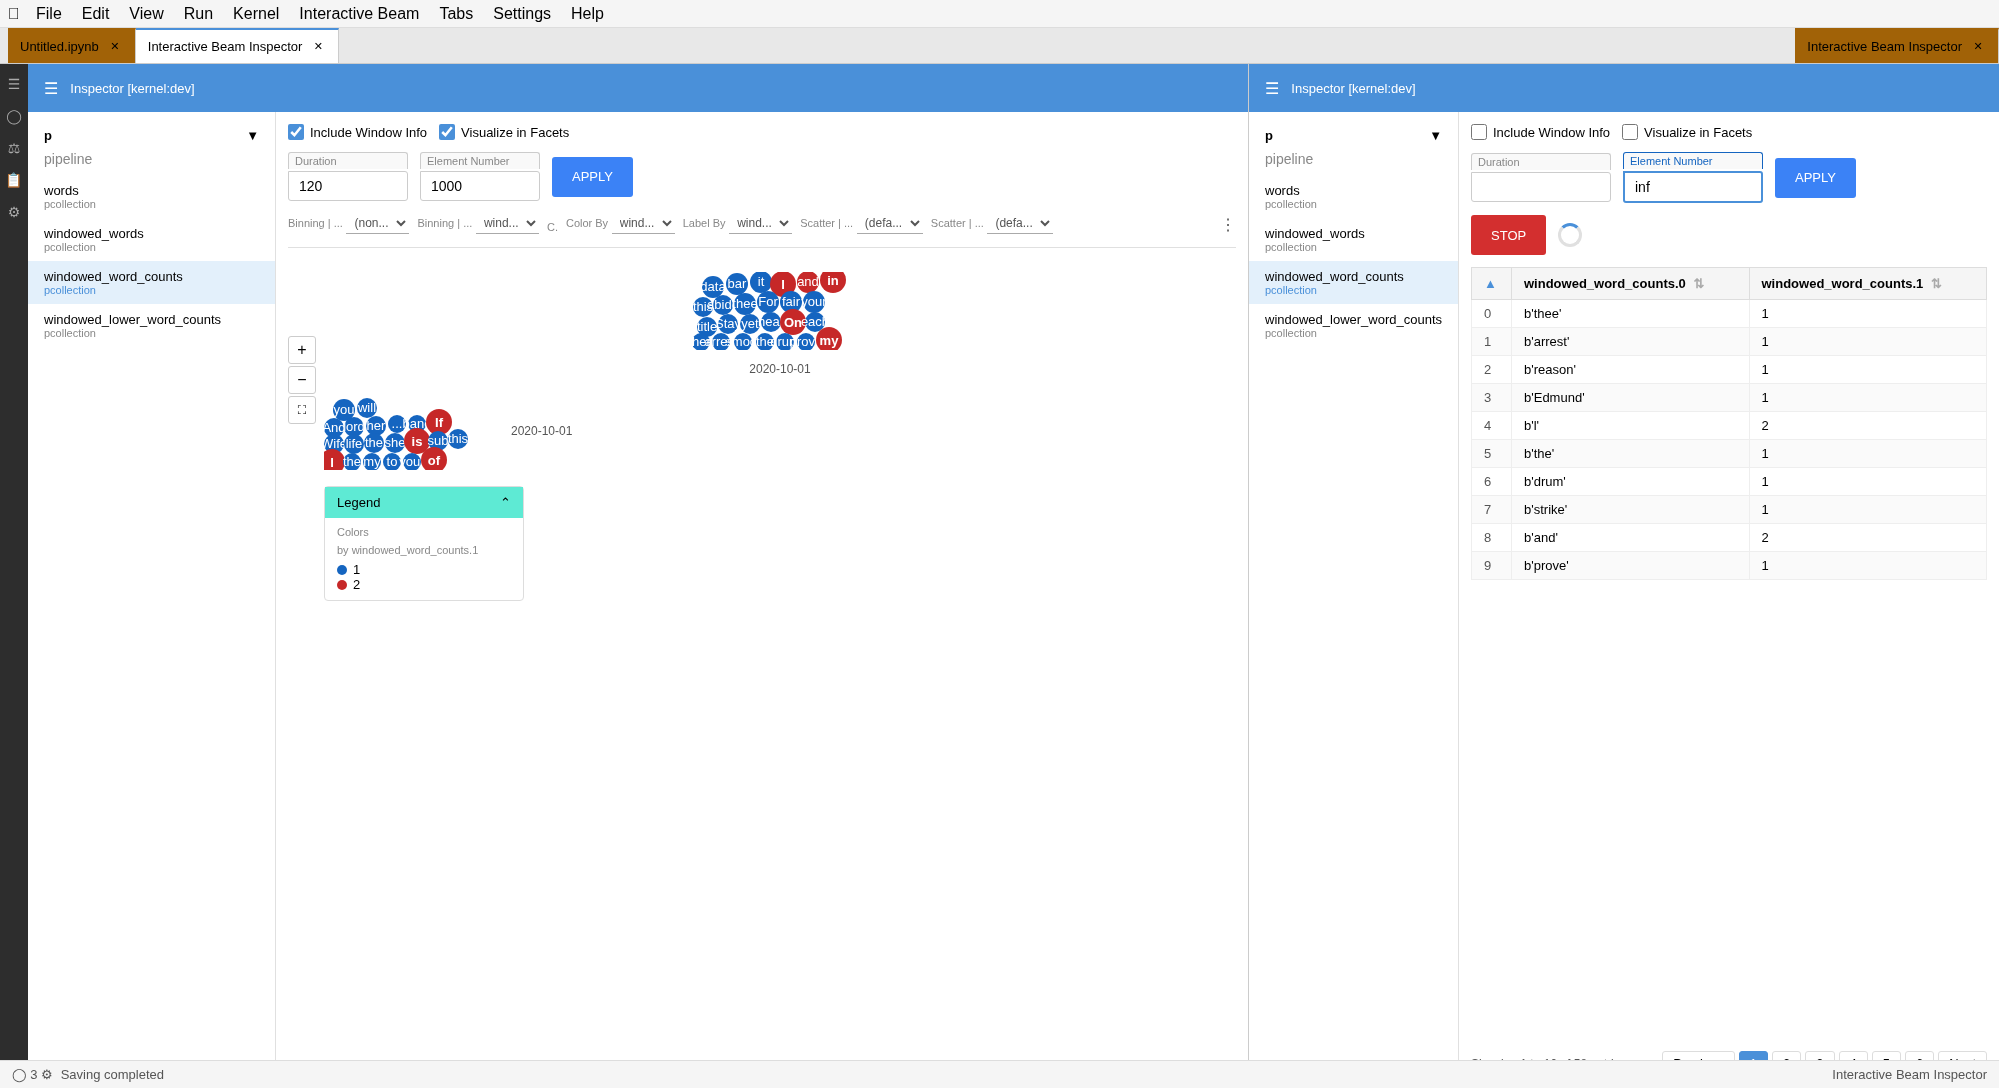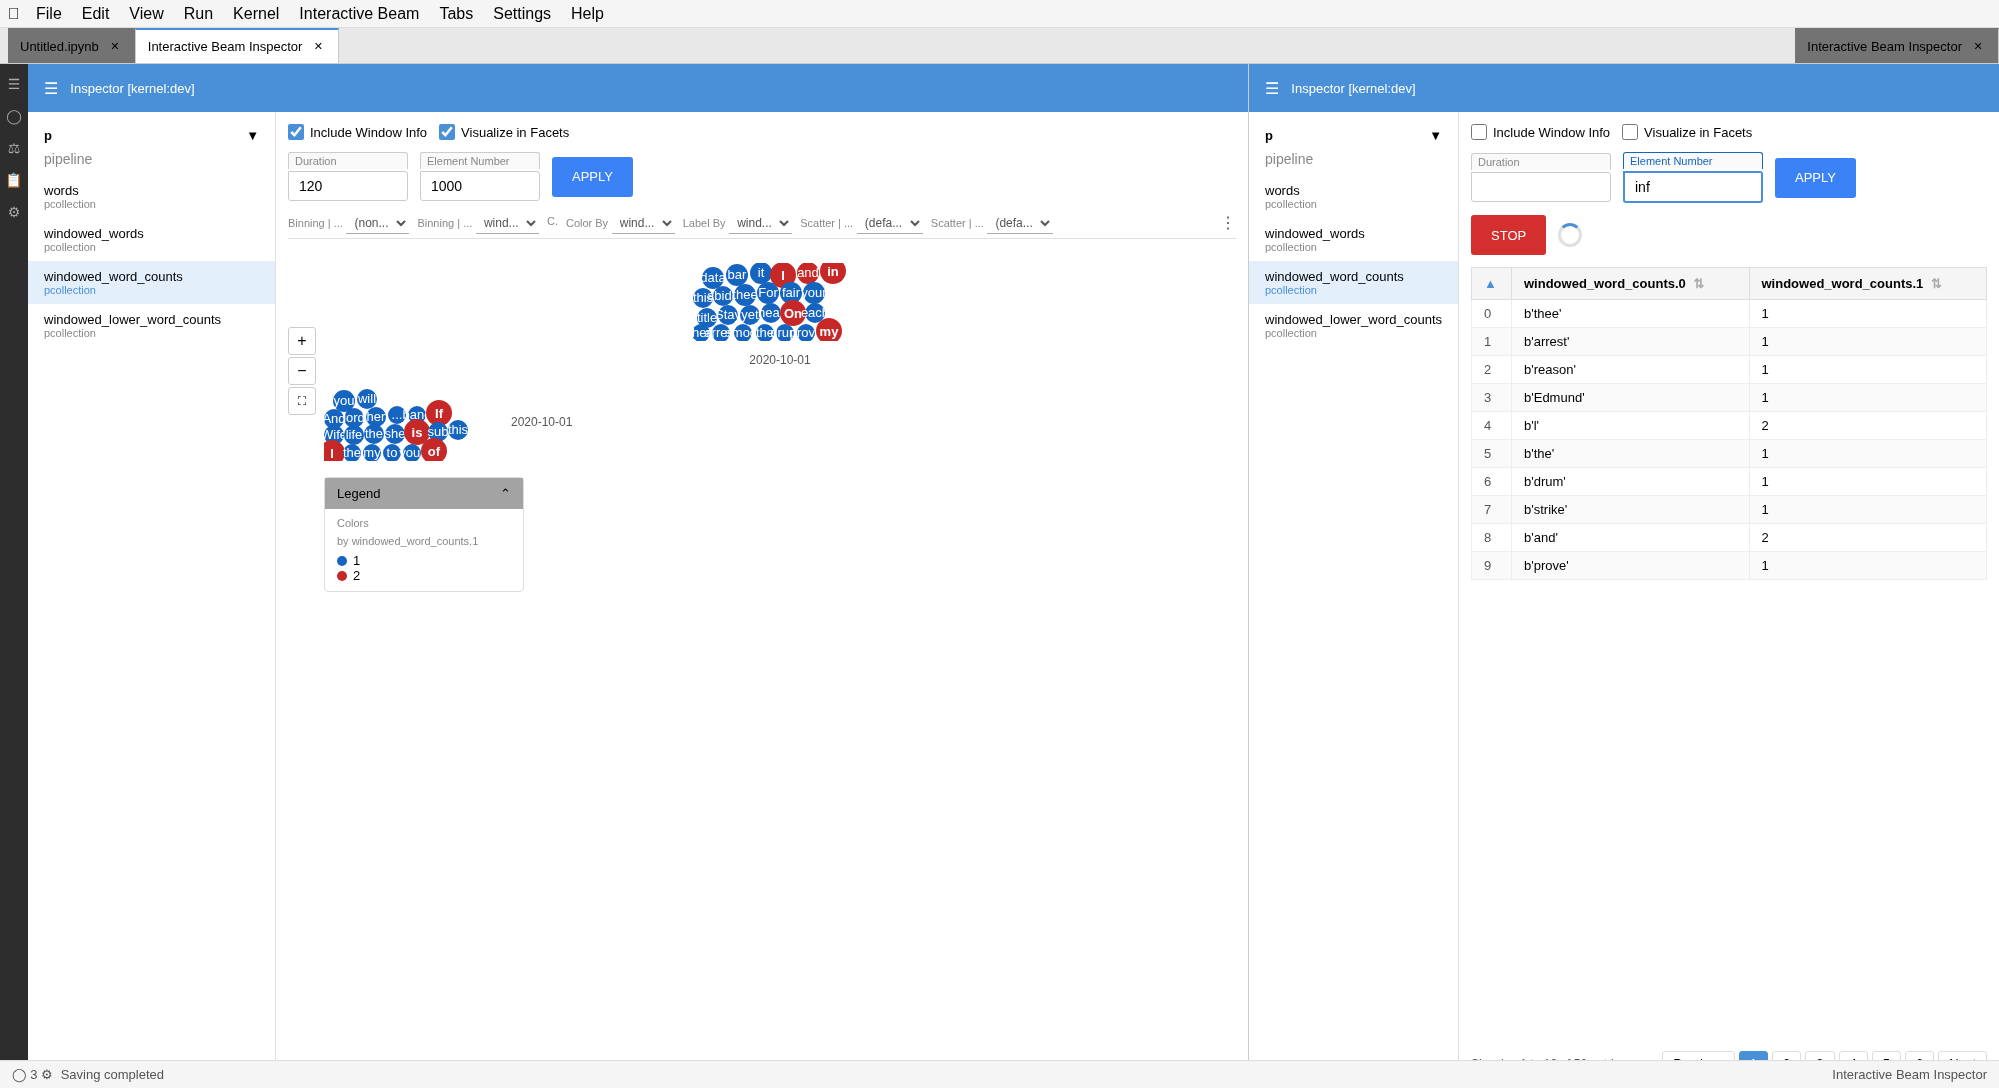--- a/index.html
+++ b/index.html
@@ -5,21 +5,21 @@
     * { box-sizing: border-box; margin: 0; padding: 0; font-family: -apple-system, BlinkMacSystemFont, 'Segoe UI', sans-serif; font-size: 13px; }
     body { background: #f0f0f0; overflow: hidden; width: 1999px; height: 1088px; }
 
     
     .menubar { background: #f5f5f5; border-bottom: 1px solid #ddd; height: 28px; display: flex; align-items: center; padding: 0 8px; gap: 4px; }
     .menubar-item { padding: 2px 8px; cursor: pointer; font-size: 16px; border-radius: 3px; }
     .apple-icon { margin-right: 4px; font-size: 16px; }
 
     
     .tabbar { background: #e8e8e8; border-bottom: 1px solid #ccc; height: 36px; display: flex; align-items: stretch; padding-left: 8px; }
-    .tab { display: flex; align-items: center; padding: 0 12px; border-right: 1px solid #ccc; border-top: 2px solid transparent; cursor: pointer; gap: 8px; font-size: 13px; background: #737373; }
+    .tab { display: flex; align-items: center; padding: 0 12px; border-right: 1px solid #ccc; border-top: 2px solid transparent; cursor: pointer; gap: 8px; font-size: 13px; background: #a16207; }
     .tab.active { background: #fff; border-top-color: #4a90d9; }
     .tab-close { width: 16px; height: 16px; display: flex; align-items: center; justify-content: center; border-radius: 50%; font-size: 11px; cursor: pointer; }
 
     
     .main-container { display: flex; height: calc(1088px - 28px - 36px); }
 
     
     .sidebar-icons { width: 28px; background: #2d2d2d; display: flex; flex-direction: column; align-items: center; padding-top: 8px; gap: 8px; }
     .sidebar-icon { width: 24px; height: 24px; display: flex; align-items: center; justify-content: center; color: #aaa; cursor: pointer; border-radius: 3px; font-size: 14px; }
 
@@ -49,33 +49,33 @@
     .checkbox-label input { width: 16px; height: 16px; accent-color: #4a90d9; }
     
     .fields-row { display: flex; align-items: center; gap: 12px; margin-bottom: 12px; }
     .field-group { display: flex; flex-direction: column; }
     .field-label { font-size: 11px; color: #888; margin-bottom: 2px; border: 1px solid #ccc; border-bottom: none; padding: 2px 6px; border-radius: 3px 3px 0 0; background: #f9f9f9; }
     .field-input { border: 1px solid #ccc; border-radius: 0 3px 3px 3px; padding: 6px 10px; font-size: 14px; width: 120px; }
 
     .apply-btn { background: #3b82f6; color: #fff; border: none; padding: 8px 20px; border-radius: 3px; cursor: pointer; font-size: 13px; font-weight: 500; height: 40px; }
 
     
-    .binning-row { display: flex; align-items: flex-start; gap: 8px; padding-bottom: 4px; border-bottom: 1px solid #e0e0e0; margin-bottom: 8px; }
+    .binning-row { display: flex; align-items: flex-end; gap: 8px; padding-bottom: 13px; border-bottom: 1px solid #e0e0e0; margin-bottom: 8px; }
     .binning-select { border: none; border-bottom: 1px solid #aaa; background: transparent; font-size: 12px; cursor: pointer; padding: 2px 4px; color: #555; }
     .binning-label { font-size: 11px; color: #888; }
     .more-icon { margin-left: auto; cursor: pointer; font-size: 16px; color: #555; }
 
     
     .viz-canvas { flex: 1; overflow: auto; position: relative; }
     .word-cloud-group { margin: 16px 0; display: flex; align-items: center; gap: 12px; }
     .date-label { font-size: 12px; color: #555; }
 
     
     .legend-box { border: 1px solid #ddd; border-radius: 4px; margin-top: 8px; }
-    .legend-header { display: flex; align-items: center; justify-content: space-between; padding: 8px 12px; background: #a3a3a3; cursor: pointer; }
+    .legend-header { display: flex; align-items: center; justify-content: space-between; padding: 8px 12px; background: #5eead4; cursor: pointer; }
     .legend-content { padding: 8px 12px; }
     .legend-subtitle { font-size: 11px; color: #888; margin-bottom: 6px; }
     .legend-item { display: flex; align-items: center; gap: 6px; font-size: 12px; }
     .legend-dot { width: 10px; height: 10px; border-radius: 50%; }
 
     .sort-row { display: flex; align-items: center; gap: 8px; margin-top: 8px; }
     .sort-label { font-size: 12px; color: #555; }
     .sort-select { border: none; border-bottom: 1px solid #aaa; background: transparent; font-size: 12px; padding: 2px 4px; }
     .search-text { font-size: 12px; color: #999; margin-left: 4px; }
     .zoom-btn { width: 28px; height: 28px; border: 1px solid #ccc; background: #fff; display: flex; align-items: center; justify-content: center; cursor: pointer; font-size: 16px; border-radius: 3px; }

